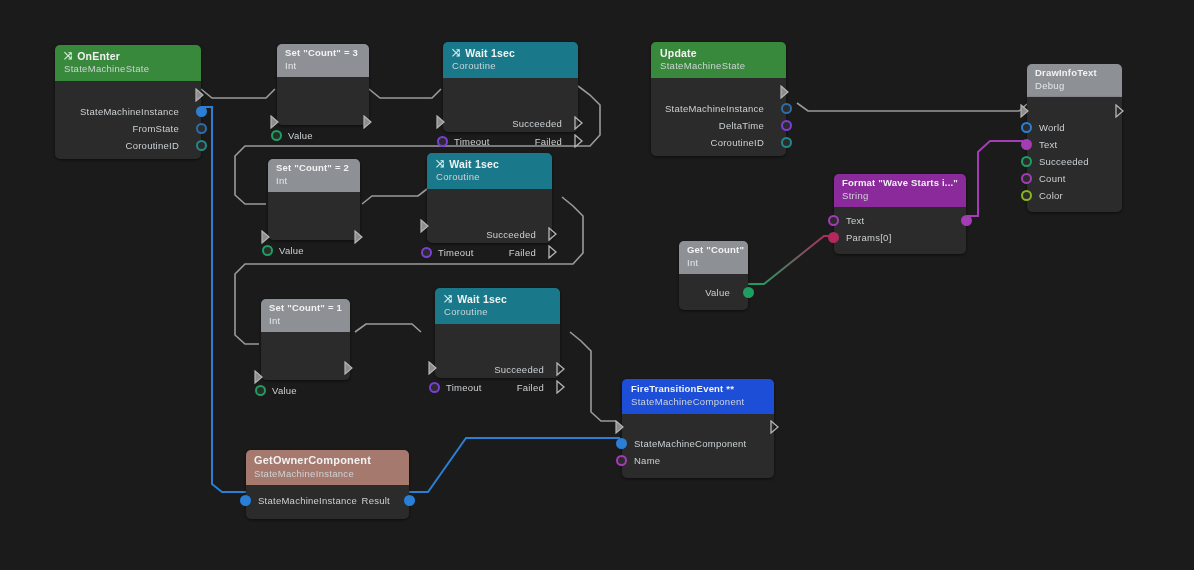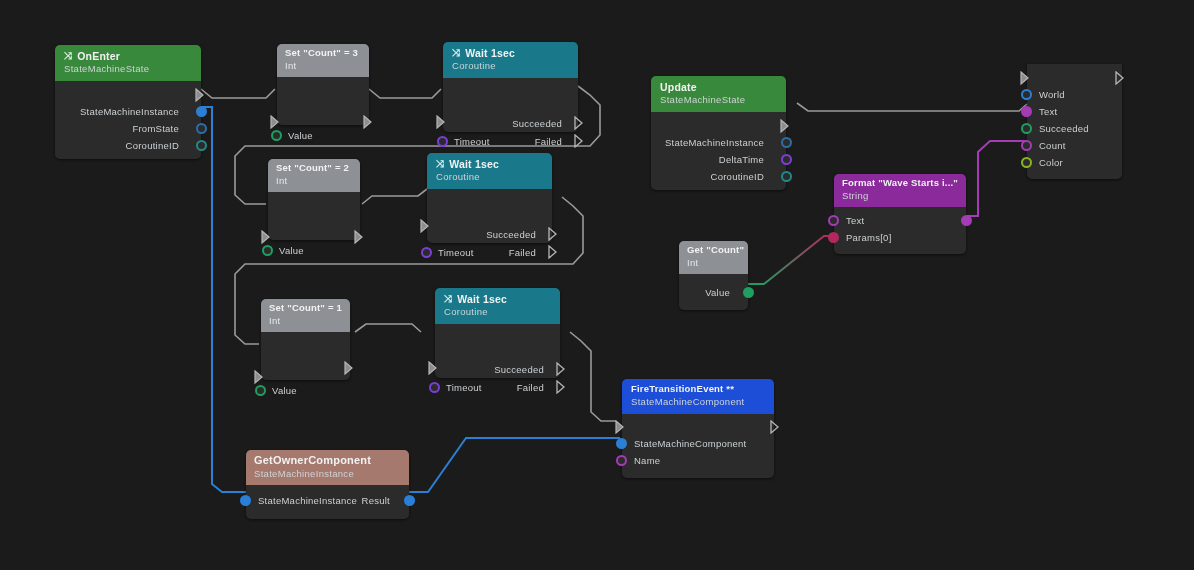--- a/index.html
+++ b/index.html
@@ -326,21 +326,21 @@
             </svg>
         </span>
       </div>
       <div class="row" style="position:absolute;top:55px;left:0;">
         <span class="pin" style="left:-6px;top:3px;border-color:#7b3fd4;"></span>
         <span class="lbl" style="margin-left:11px;">Timeout</span>
       </div>
     </div>
   </div>
 
-  <div class="node" style="left:651px; top:76px; width:135px;">
+  <div class="node" style="left:651px; top:42px; width:135px;">
     <div class="node-hdr hdr-green">
       <div class="node-title">Update</div>
       <div class="node-sub">StateMachineState</div>
     </div>
     <div class="body">
       <div class="spacer"></div>
       <div class="row">
         <span style="position:absolute;left:129px;top:2px;">
           <svg width="13" height="14" viewBox="0 0 13 14">
               <path d="M1 1 L8 7 L1 13 Z" fill="#8d8d8d" stroke="#b5b5b5" stroke-width="1.2"></path>
@@ -357,20 +357,24 @@
       </div>
       <div class="row">
         <span class="lbl lbl-r" style="right:22px;">CoroutineID</span>
         <span class="pin" style="right:-6px;left:auto;top:3px;border-color:#1f8a8a;position:absolute;"></span>
       </div>
       <div class="spacer"></div>
     </div>
   </div>
 
   <div class="node" style="left:1027px; top:64px; width:95px; background:transparent; box-shadow:none;">
+    <div class="node-hdr hdr-grey" style="padding:4px 8px 5px 8px; width:95px;">
+      <div class="node-title" style="font-size:9.5px;">DrawInfoText</div>
+      <div class="node-sub">Debug</div>
+    </div>
     <div class="body" style="background:#2b2b2b; border-radius:0 0 5px 5px; width:95px; padding:6px 0 8px 0; box-shadow:0 1px 3px rgba(0,0,0,0.55);">
       <div class="row" style="height:16px;">
         <span style="position:absolute;left:-7px;top:1px;">
           <svg width="13" height="14" viewBox="0 0 13 14">
               <path d="M1 1 L8 7 L1 13 Z" fill="#8d8d8d" stroke="#b5b5b5" stroke-width="1.2"></path>
             </svg>
         </span>
         <span style="position:absolute;left:88px;top:1px;">
           <svg width="13" height="14" viewBox="0 0 13 14">
               <path d="M1 1 L8 7 L1 13 Z" fill="none" stroke="#b5b5b5" stroke-width="1.3"></path>

